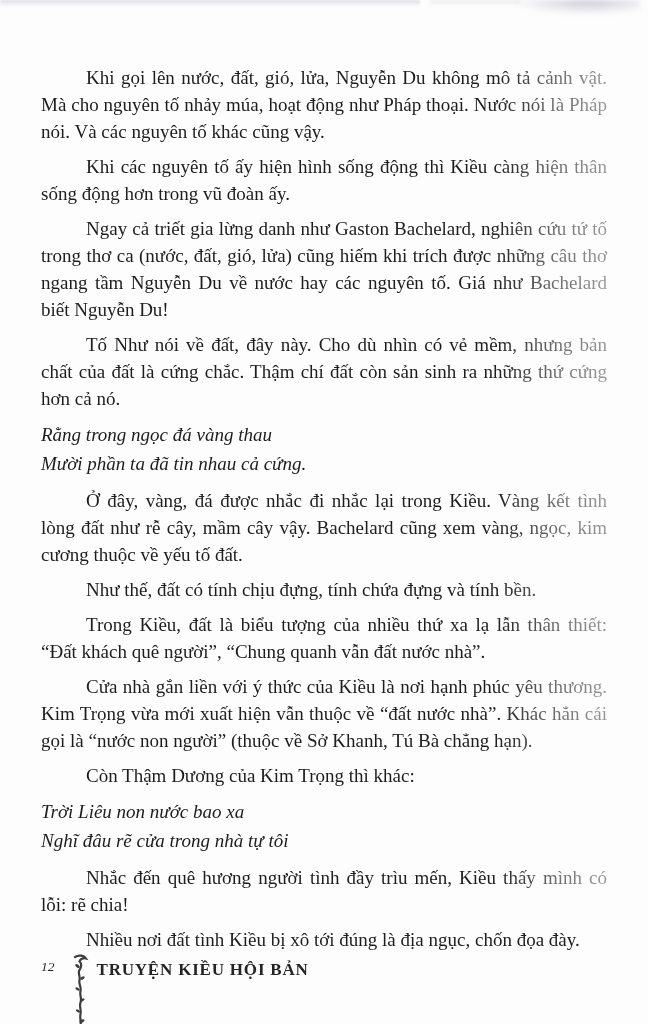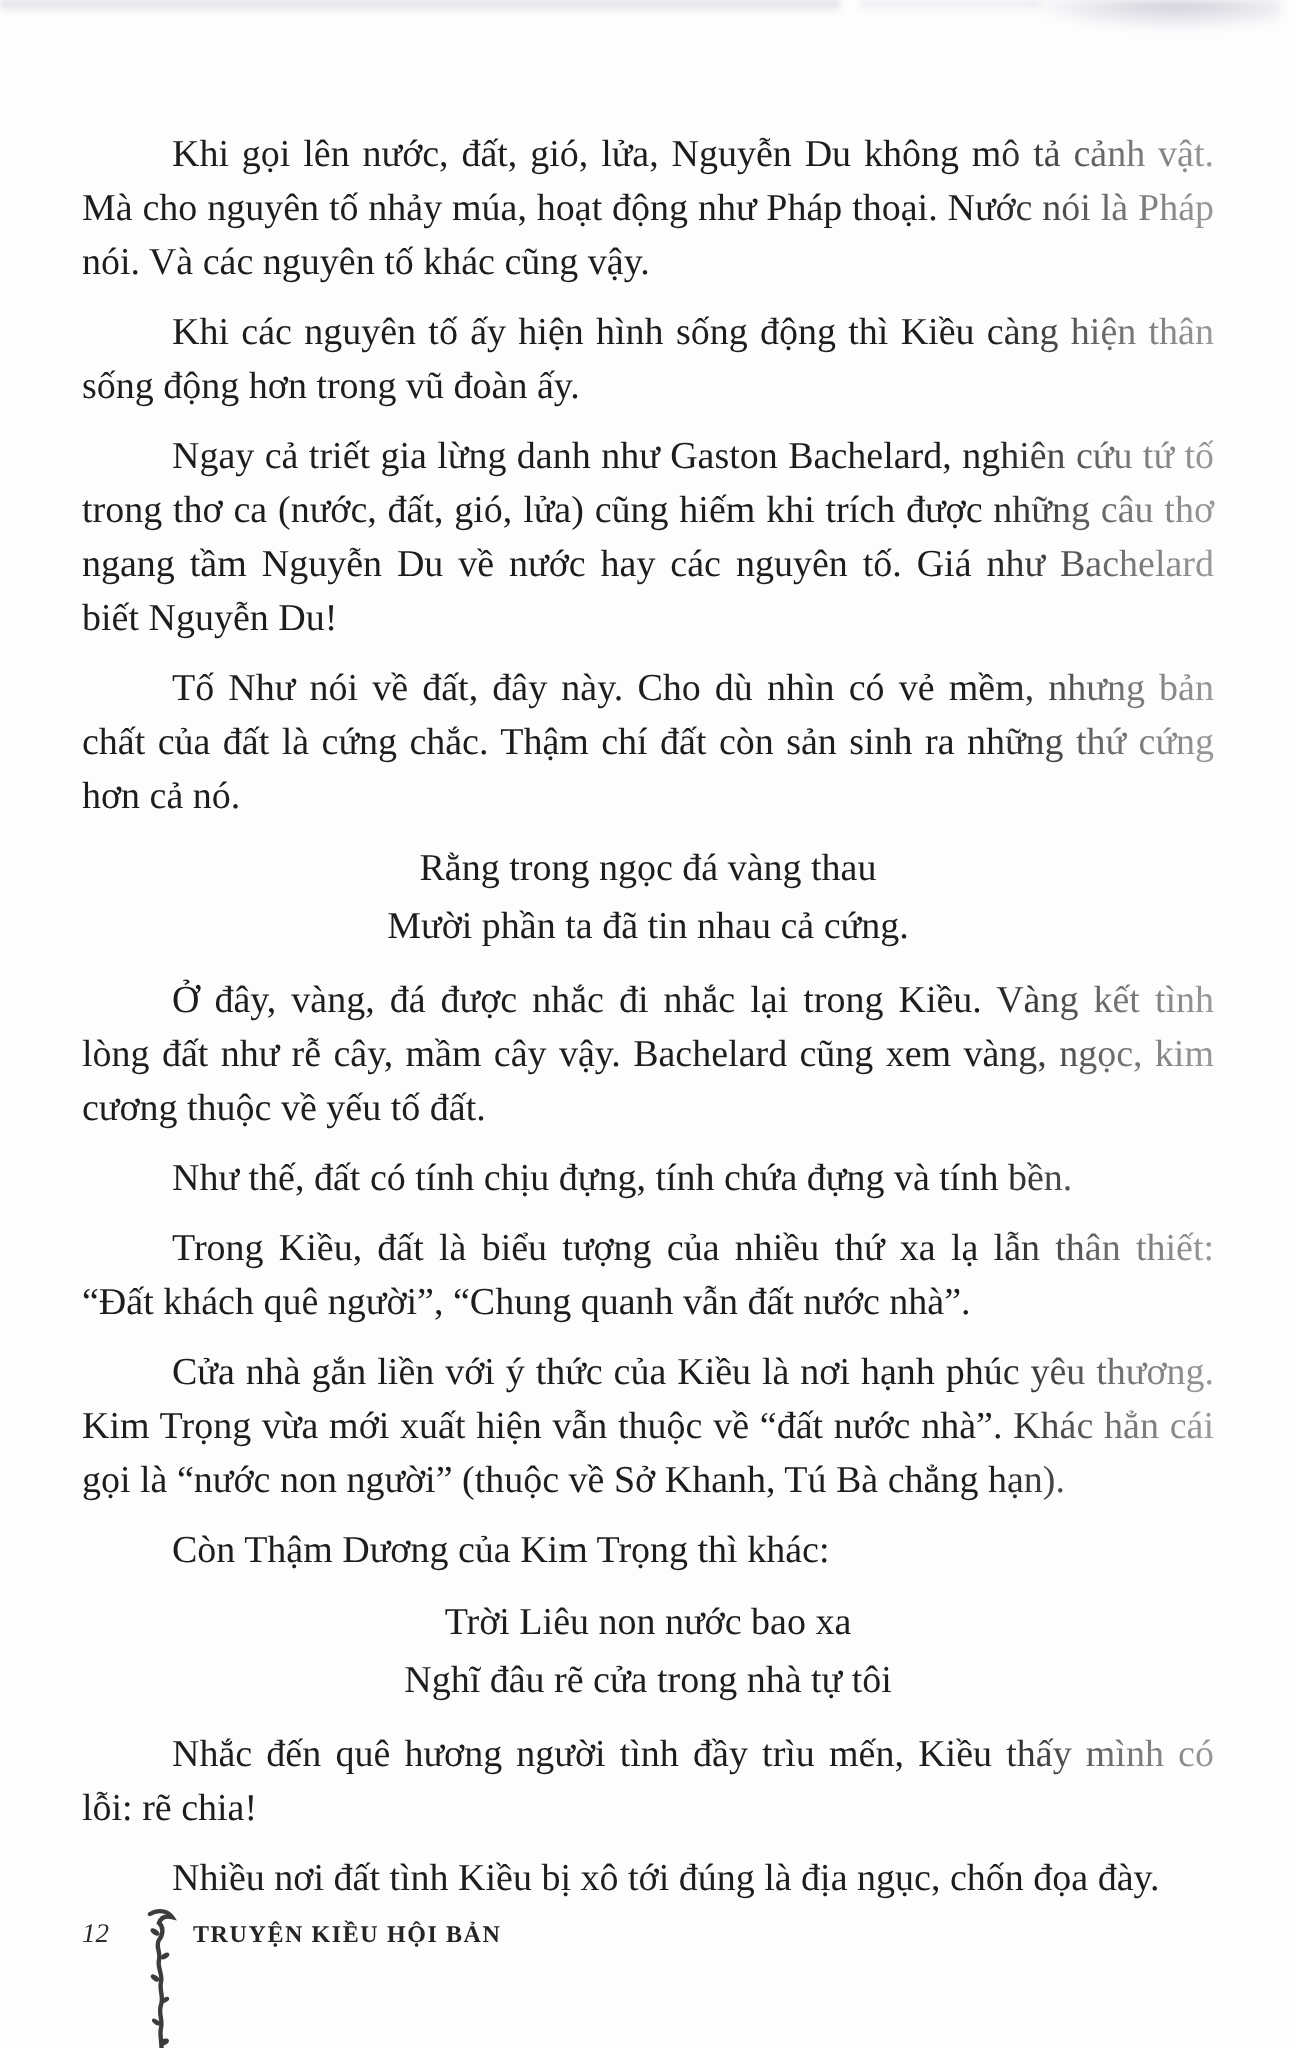--- a/index.html
+++ b/index.html
@@ -40,21 +40,22 @@
     color: #1d1d1f;
     font-size: 19px;
     line-height: 27px;
     text-align: justify;
   }
   .para {
     text-indent: 45px;
     margin: 0 0 8px 0;
   }
   .verse {
-    text-align: center;
+    font-style: italic;
+    text-align: left;
     line-height: 29px;
     margin: 4px 0 9px 0;
   }
   .verse-line { text-indent: 0; }
   
   .fade-right {
     position: absolute;
     top: 64px; right: 34px;
     width: 120px; height: 856px;
     background: linear-gradient(to right, rgba(253,253,254,0) 0%, rgba(253,253,254,0.38) 55%, rgba(253,253,254,0.58) 100%);
@@ -72,21 +73,21 @@
     font-size: 13.5px;
     color: #2b2b2b;
     margin-top: 3px;
     font-style: italic;
   }
   .ornament {
     margin: -2px 7px 0 15px;
     line-height: 0;
   }
   .running-title {
-    font-size: 12px;
+    font-size: 17px;
     font-weight: bold;
     letter-spacing: 0.8px;
     color: #242424;
     margin-top: 4px;
     font-variant: small-caps;
   }
 </style>
 </head>
 <body>
 

